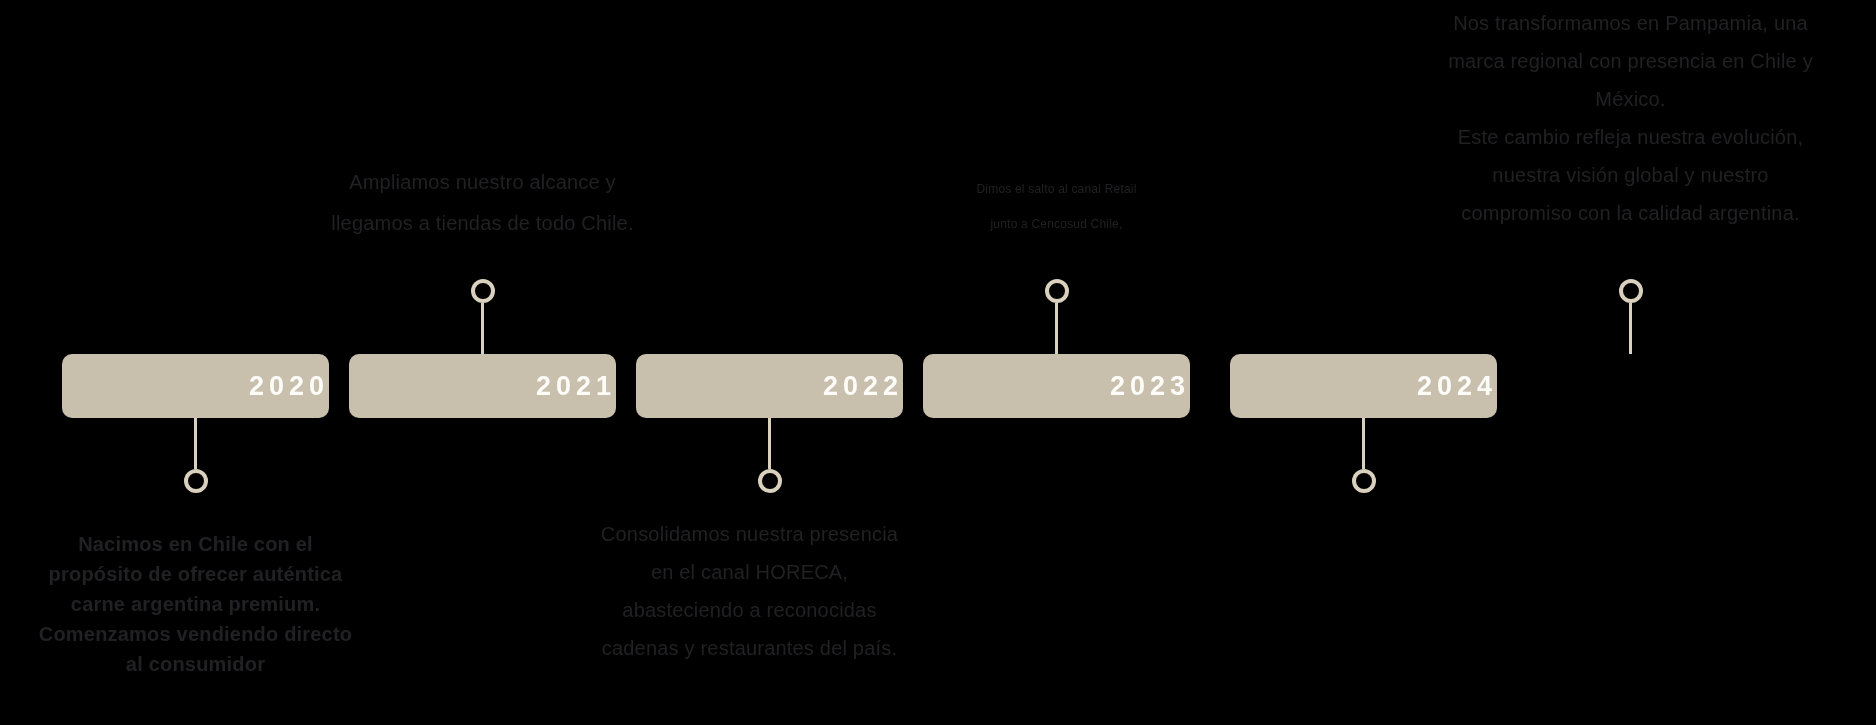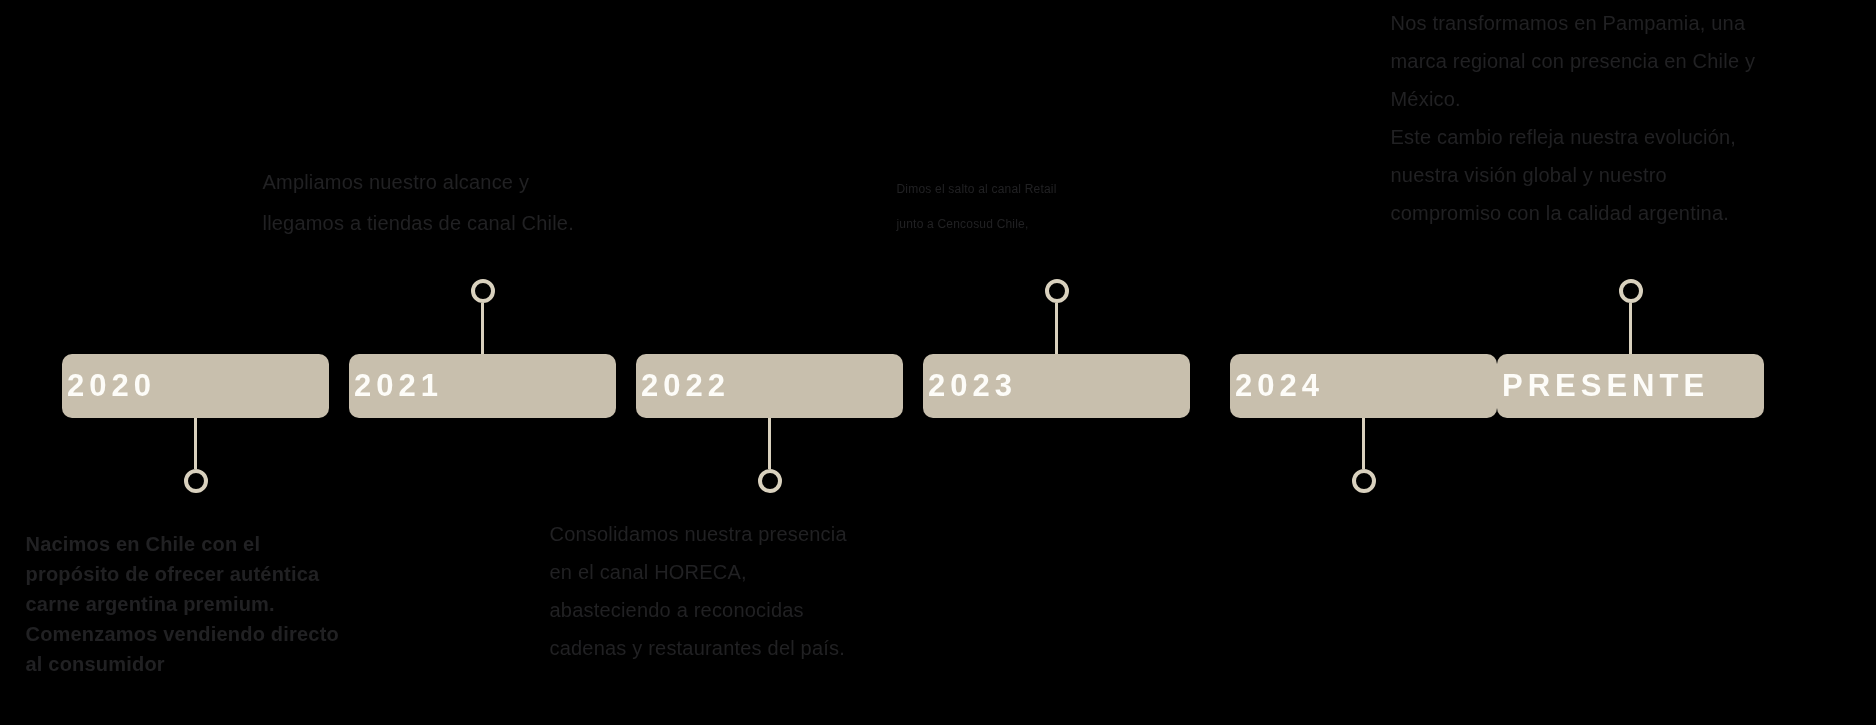--- a/index.html
+++ b/index.html
@@ -11,43 +11,43 @@
   #timeline{position:absolute;left:62px;top:0;width:1702px;height:725px;}
   .col{position:absolute;top:0;height:100%;width:267px;}
   .col0{left:0}.col1{left:287px}.col2{left:574px}.col3{left:861px}.col4{left:1168px}.col5{left:1435px}
 
   .year-btn{
     position:absolute;top:354px;left:0;width:267px;height:64px;
     background:var(--button,#c8bfad);
     color:var(--button-text,#fdfcf8);
     border:none;border-radius:10px;
     font-family:"Liberation Sans",sans-serif;
-    font-size:31px;font-weight:700;letter-spacing:5px;text-indent:5px;
-    line-height:64px;text-align:left;cursor:pointer;padding:0;
+    font-size:27px;font-weight:700;letter-spacing:5px;text-indent:5px;
+    line-height:64px;text-align:right;cursor:pointer;padding:0;
   }
 
   .connector{
     position:absolute;left:50%;transform:translateX(-50%);
     width:24px;display:flex;flex-direction:column;align-items:center;
   }
   .connector.above{top:279px;height:75px;}
   .connector.below{top:418px;height:75px;}
   .dot{
     width:24px;height:24px;box-sizing:border-box;flex:0 0 auto;
     border:4px solid var(--connector,#d9d1be);border-radius:50%;
     background:transparent;
   }
   .stick{width:3px;flex:1 1 auto;background:var(--connector,#d9d1be);}
   .connector.below .stick{order:1}
   .connector.below .dot{order:2}
 
   .para{
     position:absolute;left:50%;transform:translateX(-50%);
     color:var(--paragraph-text,#212123);
-    white-space:pre-line;
+    text-align:center;white-space:pre-line;
     font-size:20px;font-weight:400;letter-spacing:0.2px;
   }
   .p0{top:529px;width:340px;line-height:30px;font-weight:bold;}
   .p1{top:162px;width:440px;line-height:41px;}
   .p2{top:515px;width:400px;line-height:38px;margin-left:-20px;}
   .p3{top:172px;width:320px;line-height:35px;font-size:12px;}
   .p4{top:529px;width:440px;line-height:38px;}
   .p5{top:4px;width:480px;line-height:38px;}
 </style>
 </head>
@@ -69,21 +69,21 @@
 al consumidor</div>
     </div>
 
     <div class="col col1">
       <button class="year-btn">2021</button>
       <div class="connector above">
         <span class="dot"></span>
         <span class="stick"></span>
       </div>
       <div class="para p1">Ampliamos nuestro alcance y
-llegamos a tiendas de canal Chile.</div>
+llegamos a tiendas de todo Chile.</div>
     </div>
 
     <div class="col col2">
       <button class="year-btn">2022</button>
       <div class="connector below">
         <span class="stick"></span>
         <span class="dot"></span>
       </div>
       <div class="para p2">Consolidamos nuestra presencia
 en el canal HORECA,
@@ -103,21 +103,20 @@
 
     <div class="col col4">
       <button class="year-btn">2024</button>
       <div class="connector below">
         <span class="stick"></span>
         <span class="dot"></span>
       </div>
     </div>
 
     <div class="col col5">
-      <button class="year-btn">PRESENTE</button>
       <div class="connector above">
         <span class="dot"></span>
         <span class="stick"></span>
       </div>
       <div class="para p5">Nos transformamos en Pampamia, una
 marca regional con presencia en Chile y
 México.
 Este cambio refleja nuestra evolución,
 nuestra visión global y nuestro
 compromiso con la calidad argentina.</div>

